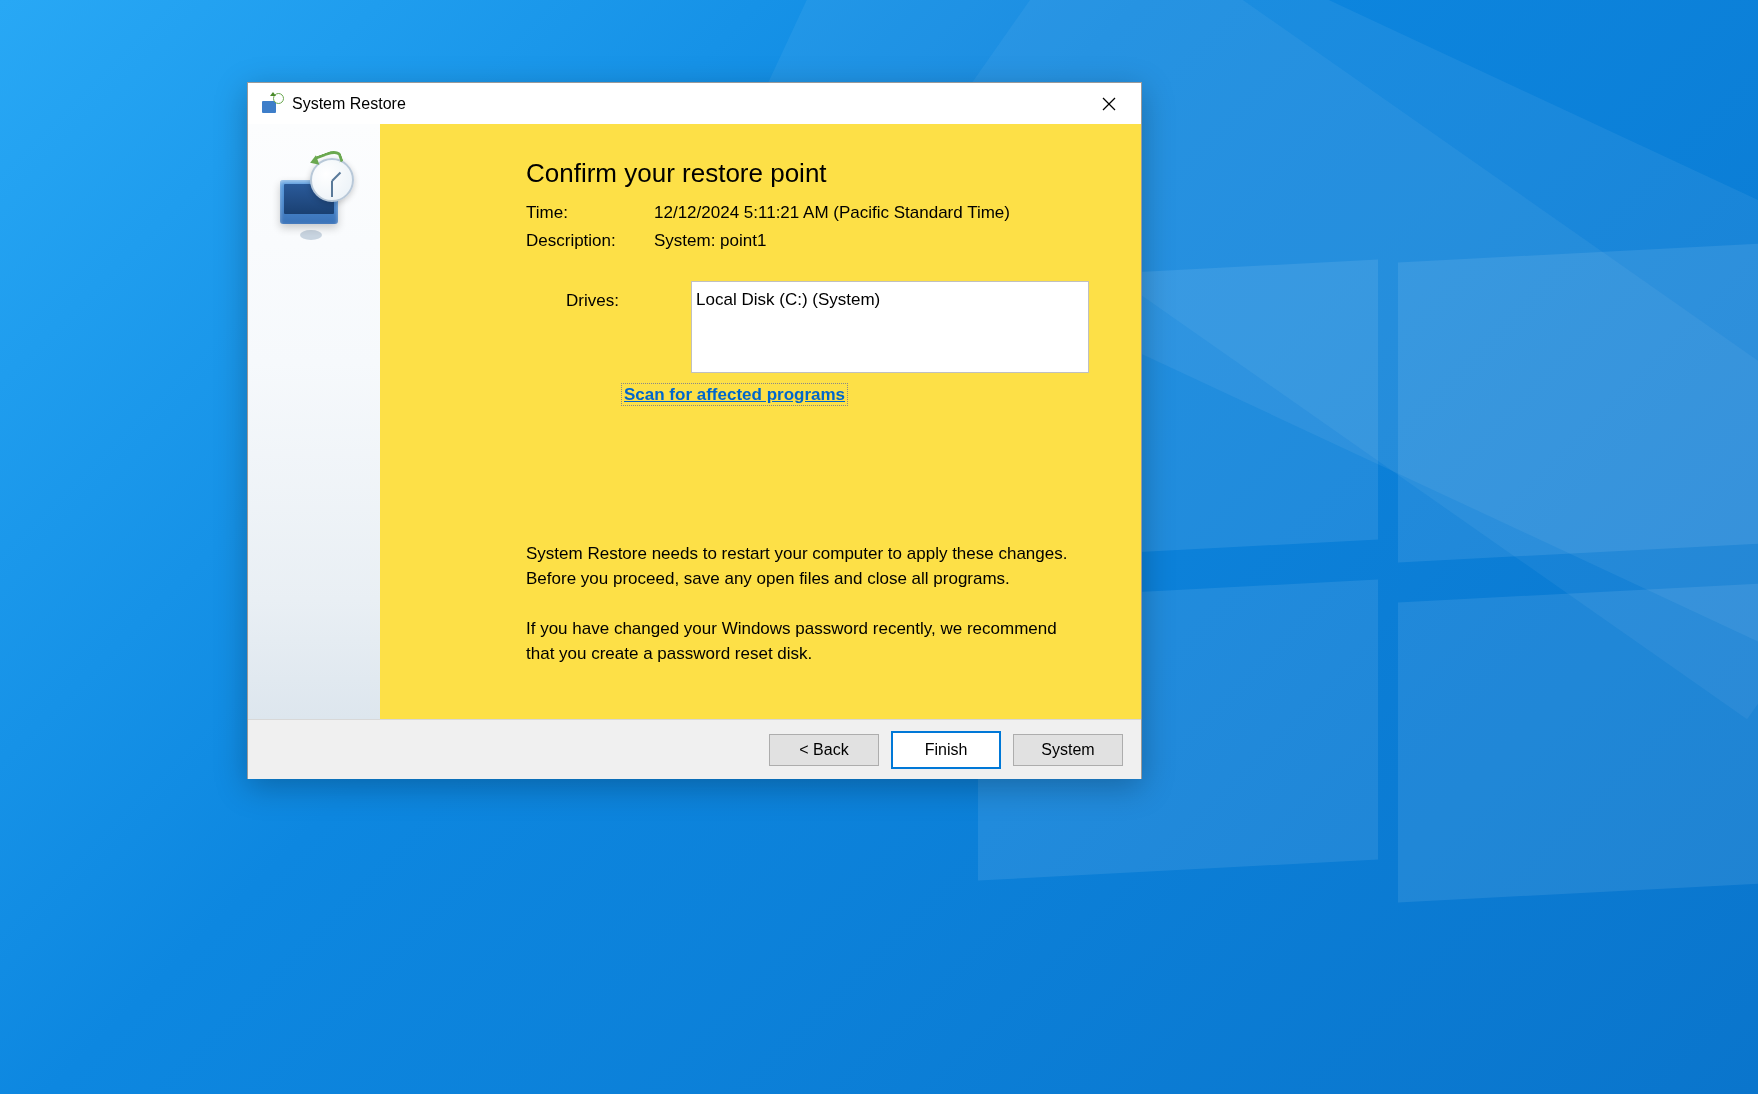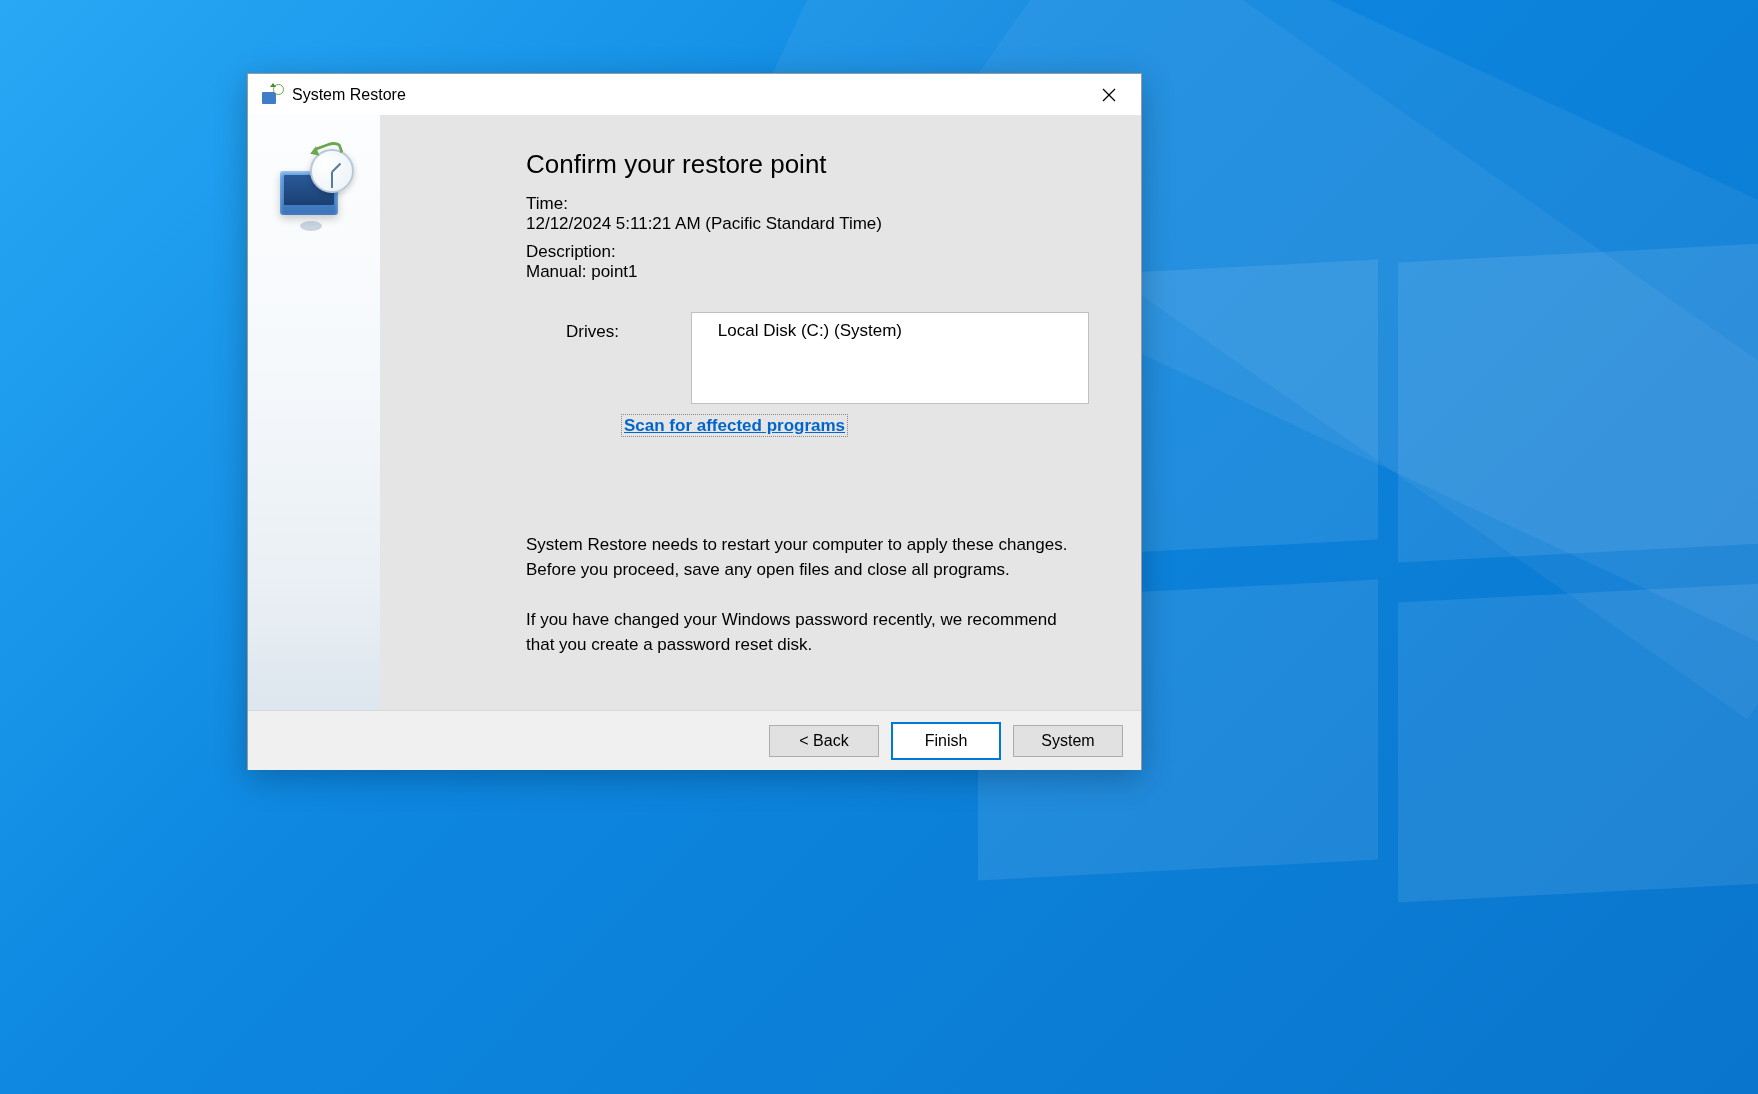--- a/index.html
+++ b/index.html
@@ -46,24 +46,24 @@
       border: 0;
     }
     .win-logo .p1 { left: 0; top: 40px; width: 400px; height: 280px; transform: skewY(-3deg); }
     .win-logo .p2 { left: 420px; top: 20px; width: 480px; height: 300px; transform: skewY(-3deg); }
     .win-logo .p3 { left: 0; top: 360px; width: 400px; height: 280px; transform: skewY(-3deg); }
     .win-logo .p4 { left: 420px; top: 360px; width: 480px; height: 300px; transform: skewY(-3deg); }
 
     .dialog {
       position: absolute;
       left: 247px;
-      top: 73px;
+      top: 82px;
       width: 895px;
       height: 697px;
-      background: #e5e5e5;
+      background: #fde047;
       border: 1px solid #9a9a9a;
       box-shadow: 0 8px 30px rgba(0,0,0,0.25);
     }
     .titlebar {
       height: 41px;
       display: flex;
       align-items: center;
       padding: 0 4px 0 14px;
       background: #ffffff;
     }
@@ -215,21 +215,20 @@
     .subtext {
       font-size: 17px;
       color: #000;
       line-height: 1.45;
       margin-bottom: 46px;
     }
     .info-row {
       display: flex;
       margin-bottom: 8px;
       font-size: 17px;
-      flex-direction: column;
     }
     .info-label {
       width: 128px;
       color: #000;
     }
     .info-value {
       color: #000;
     }
     .drives-row {
       display: flex;
@@ -238,21 +237,21 @@
     .drives-label {
       width: 128px;
       font-size: 17px;
       padding-top: 10px;
       margin-left: 40px;
     }
     .drives-box {
       width: 407px;
       height: 92px;
       border: 1px solid #c0c0c0;
-      padding: 8px 26px;
+      padding: 8px 4px;
       font-size: 17px;
       background: #fff;
     }
     .scan-link-row {
       margin-left: 97px;
       margin-top: 12px;
       font-weight: bold;
     }
     .scan-link {
       color: #0066cc;
@@ -349,21 +348,21 @@
     <div class="main-panel">
       <div class="content-wrap">
         <h1 class="heading">Confirm your restore point</h1>
 
         <div class="info-row">
           <div class="info-label">Time:</div>
           <div class="info-value">12/12/2024 5:11:21 AM (Pacific Standard Time)</div>
         </div>
         <div class="info-row">
           <div class="info-label">Description:</div>
-          <div class="info-value">Manual: point1</div>
+          <div class="info-value">System: point1</div>
         </div>
 
         <div class="drives-row">
           <div class="drives-label">Drives:</div>
           <div class="drives-box">
             <span>Local Disk (C:) (System)</span>
           </div>
         </div>
         <div class="scan-link-row">
           <a class="scan-link">Scan for affected programs</a>

